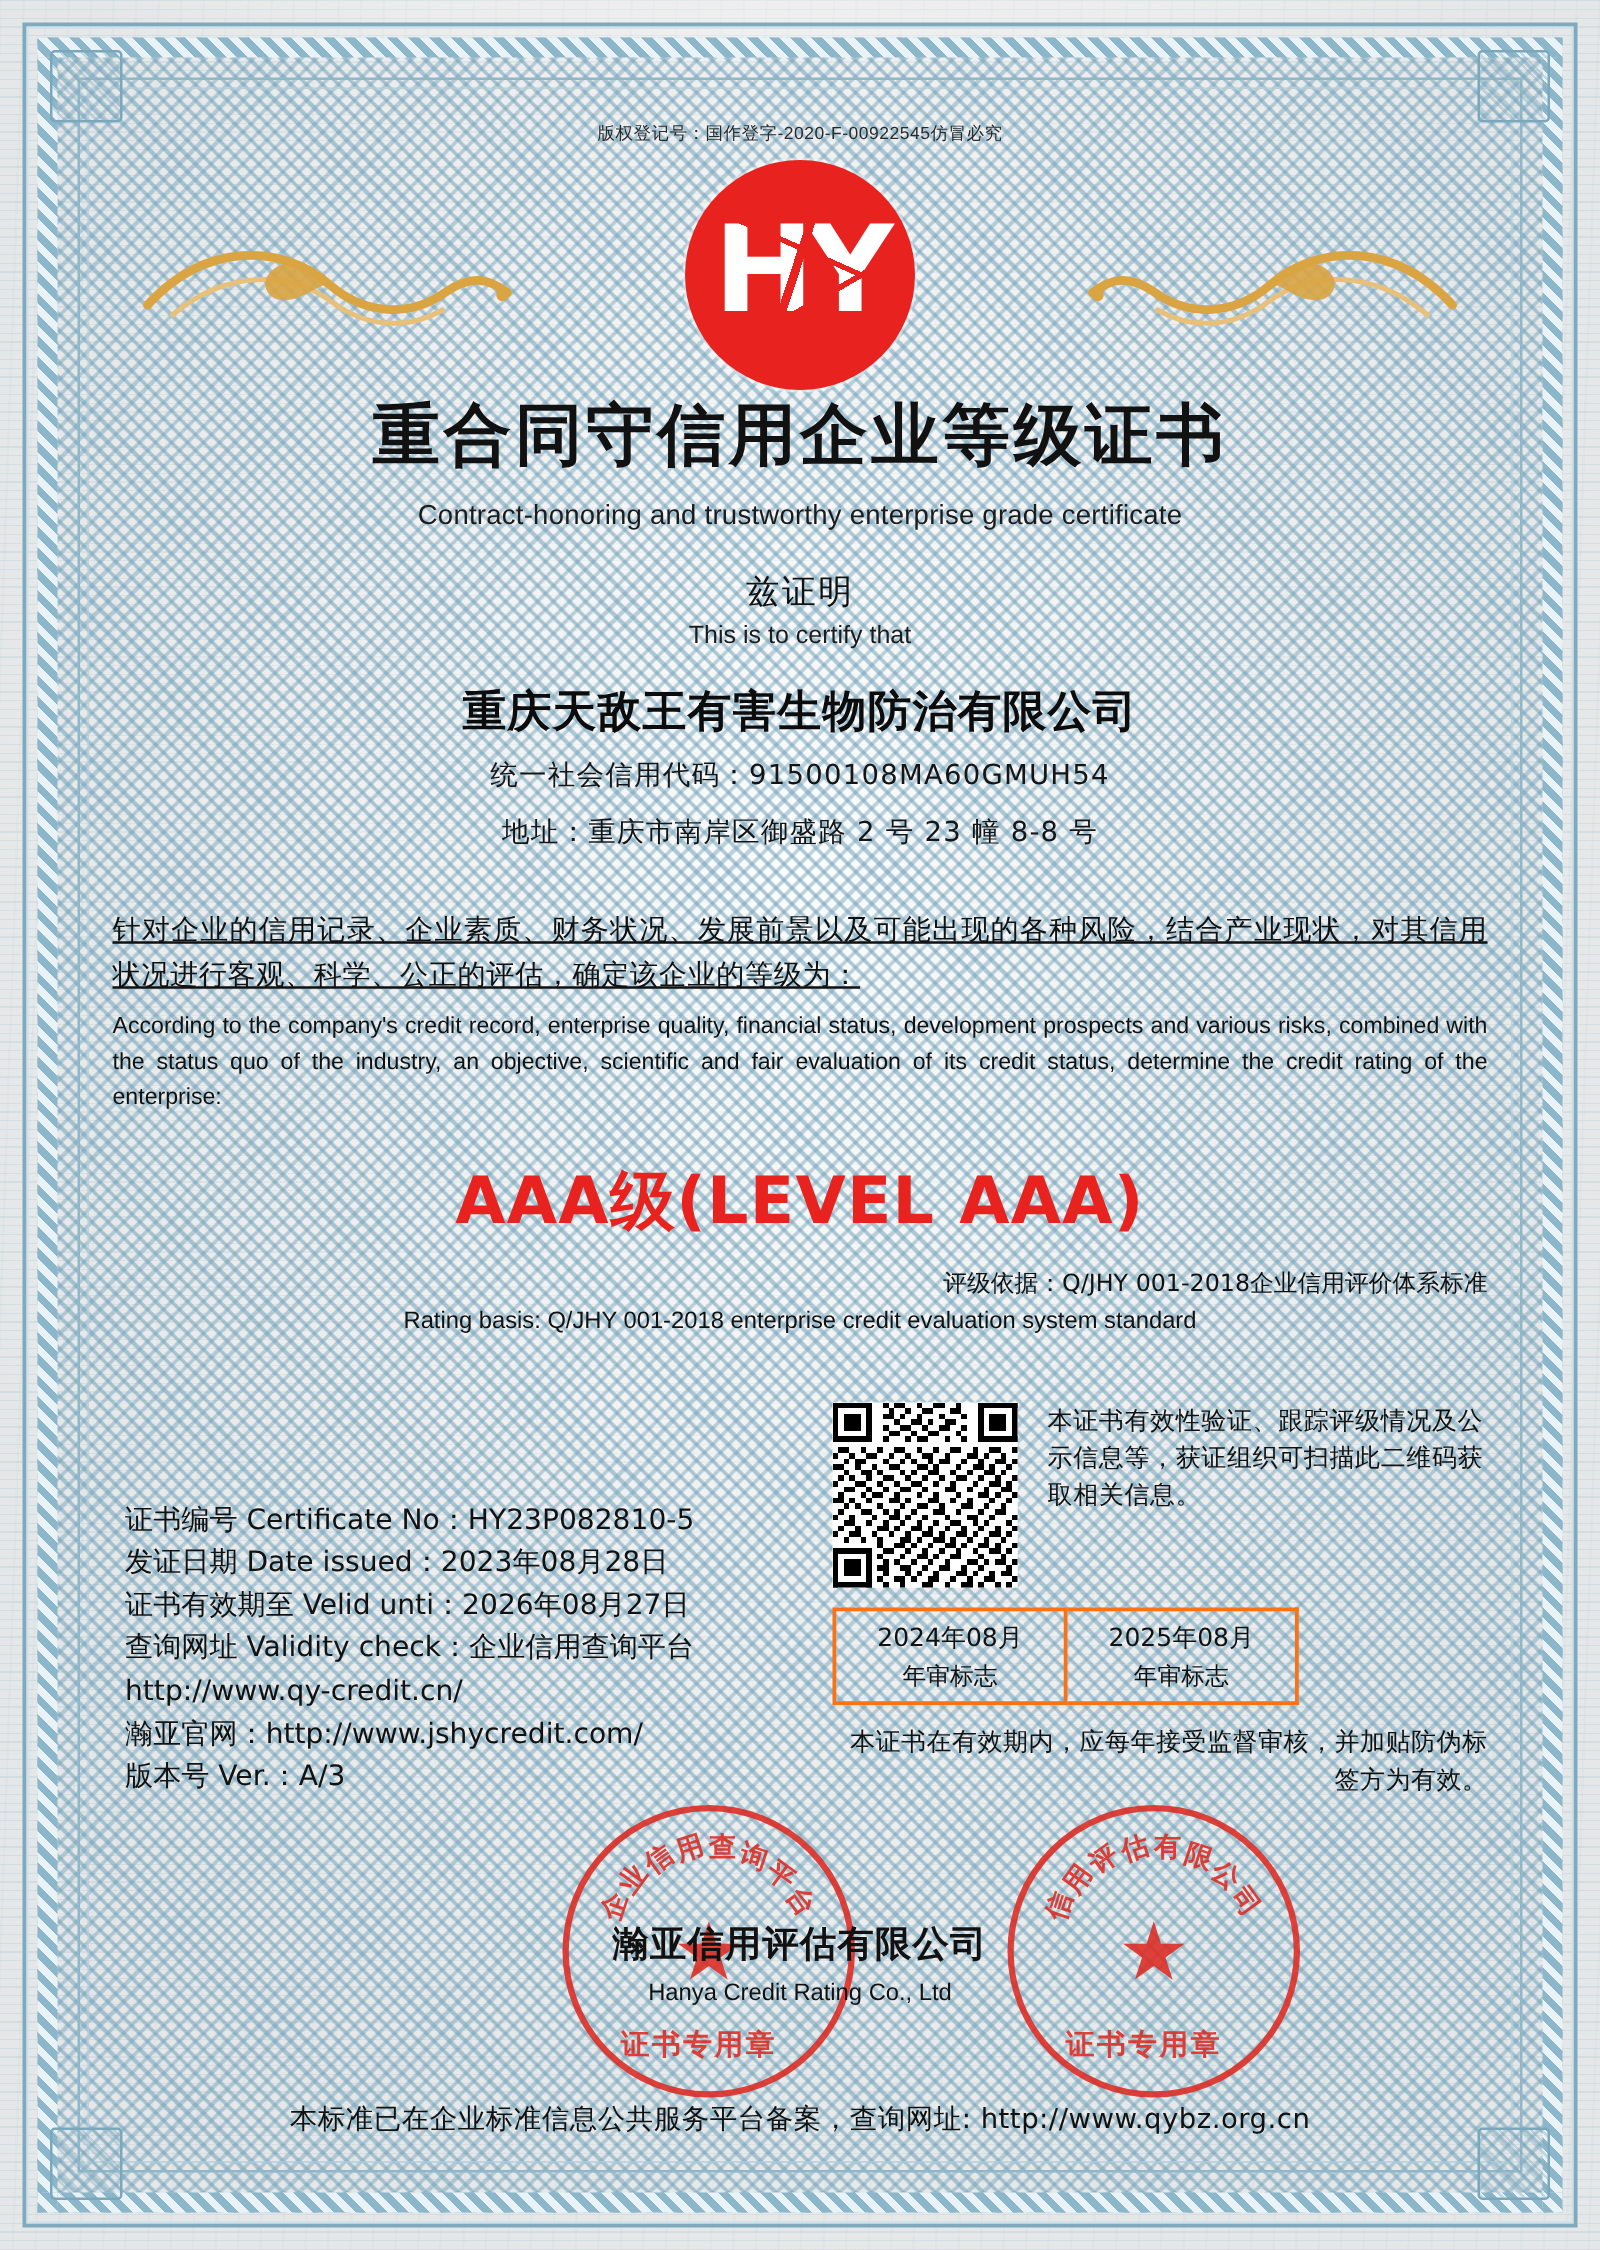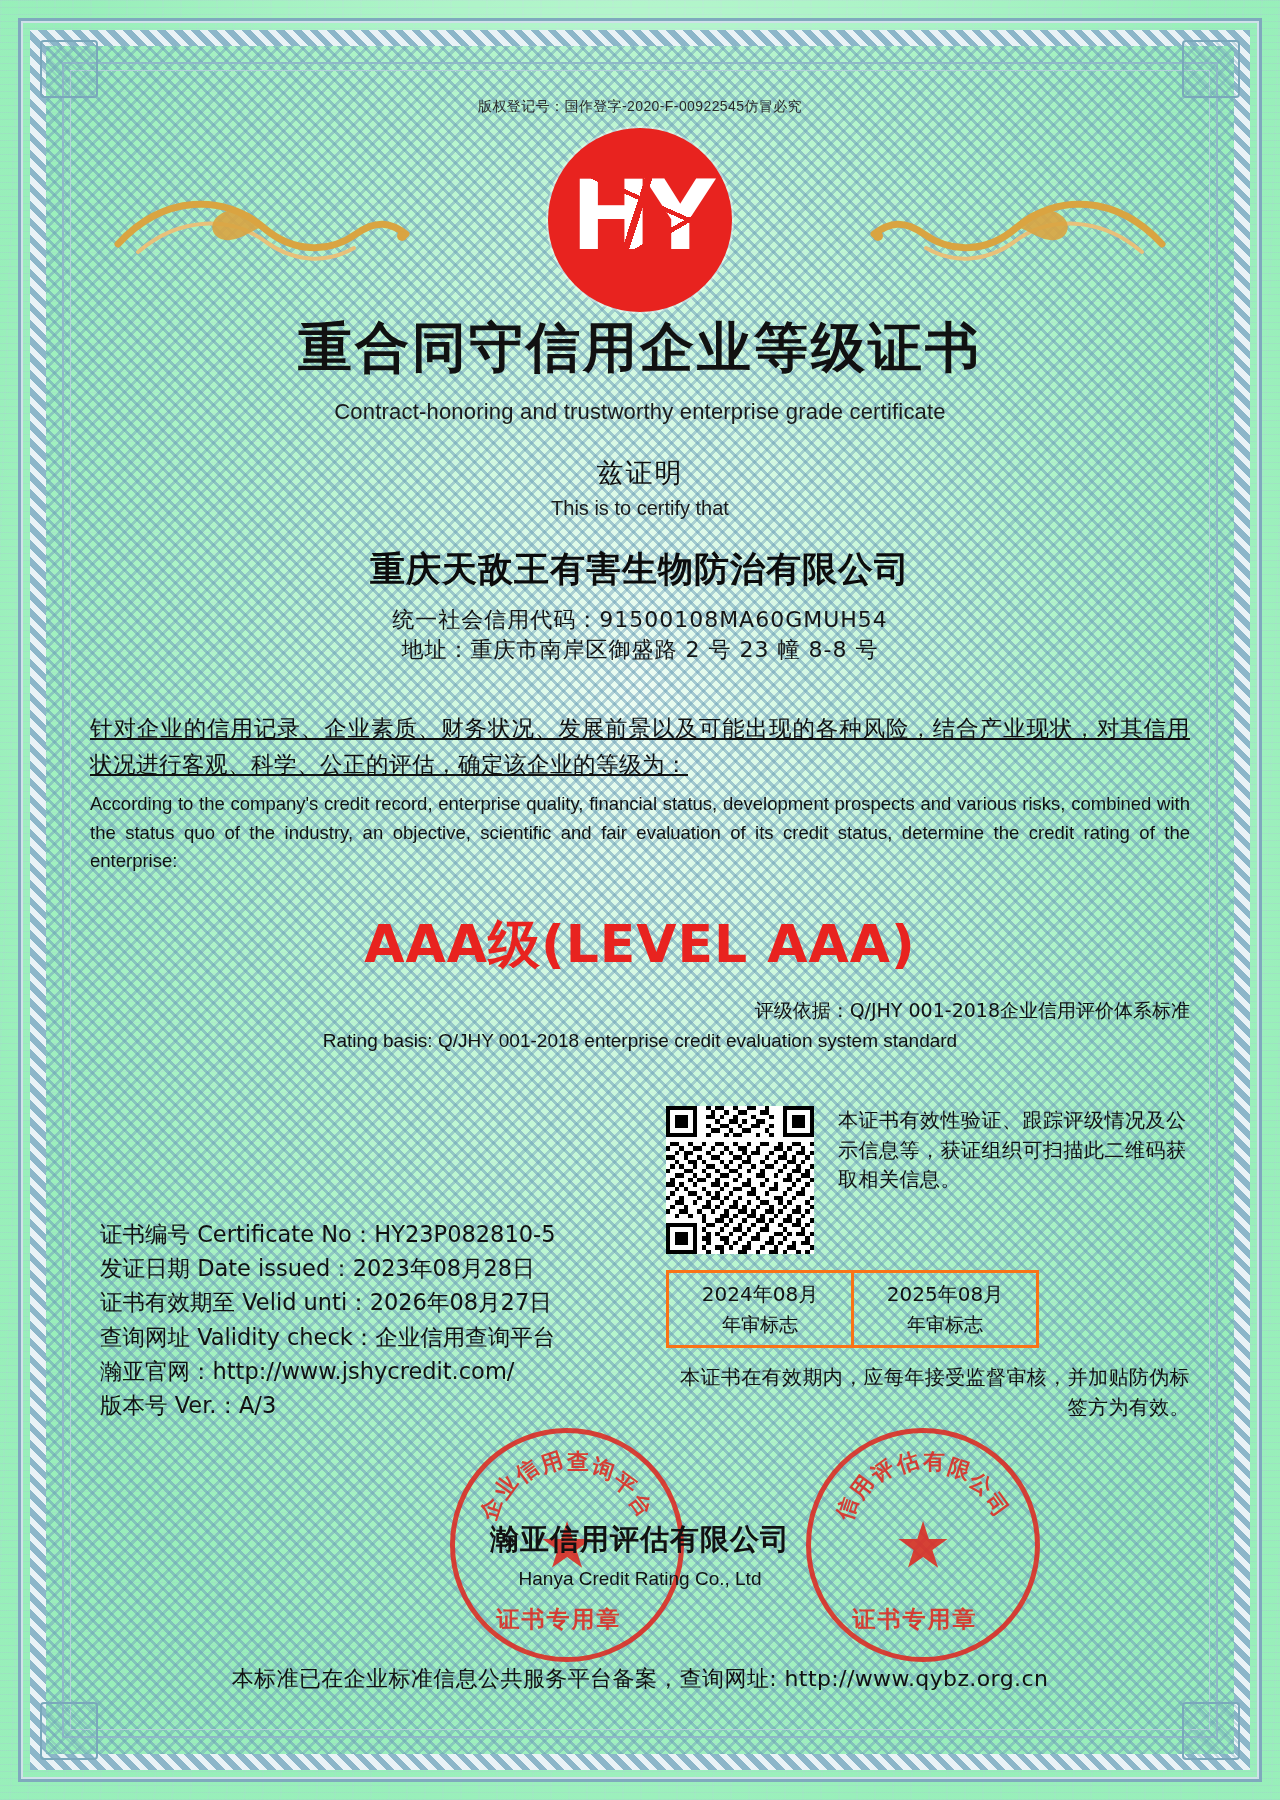--- a/index.html
+++ b/index.html
@@ -10,21 +10,21 @@
   body {
     width: 1280px;
     height: 1800px;
     font-family: "Liberation Sans", sans-serif;
     overflow: hidden;
   }
   .page {
     position: relative;
     width: 1280px;
     height: 1800px;
-    background: #86efac;
+    background: #e5e5e5;
     overflow: hidden;
   }
   
   .bg-waves {
     position: absolute;
     inset: 0;
     background:
       repeating-linear-gradient(
         0deg,
         rgba(150,185,200,0.30) 0px,
@@ -188,21 +188,21 @@
     font-family: "DejaVu Sans", sans-serif;
   }
   .company-code, .company-addr {
     text-align: center;
     font-size: 22px;
     color: #151515;
     margin-top: 12px;
     letter-spacing: 1px;
     font-family: "DejaVu Sans", sans-serif;
   }
-  .company-addr { margin-top: 0; }
+  .company-addr { margin-top: 16px; }
 
   .body-cn {
     margin-top: 46px;
     font-size: 22.5px;
     line-height: 1.58;
     color: #111;
     text-align: justify;
     letter-spacing: .5px;
     font-family: "DejaVu Sans", sans-serif;
     text-decoration: underline;
@@ -446,20 +446,21 @@
     <div class="level">AAA级(LEVEL AAA)</div>
     <div class="basis-cn">评级依据：Q/JHY 001-2018企业信用评价体系标准</div>
     <div class="basis-en">Rating basis: Q/JHY 001-2018 enterprise credit evaluation system standard</div>
 
     <div class="details-row">
       <div class="details-left">
         <div class="d-line">证书编号 Certificate No：HY23P082810-5</div>
         <div class="d-line">发证日期 Date issued：2023年08月28日</div>
         <div class="d-line">证书有效期至 Velid unti：2026年08月27日</div>
         <div class="d-line">查询网址 Validity check：企业信用查询平台</div>
+        <div class="d-line">http://www.qy-credit.cn/</div>
         <div class="d-line">瀚亚官网：http://www.jshycredit.com/</div>
         <div class="d-line">版本号 Ver.：A/3</div>
       </div>
 
       <div class="details-right">
         <div class="qr-row">
           <svg class="qr" viewBox="0 0 33 33" shape-rendering="crispEdges" xmlns="http://www.w3.org/2000/svg">
             <rect width="33" height="33" fill="#ffffff"></rect>
             <g fill="#000000">
               <rect x="0" y="0" width="7" height="1"></rect>

